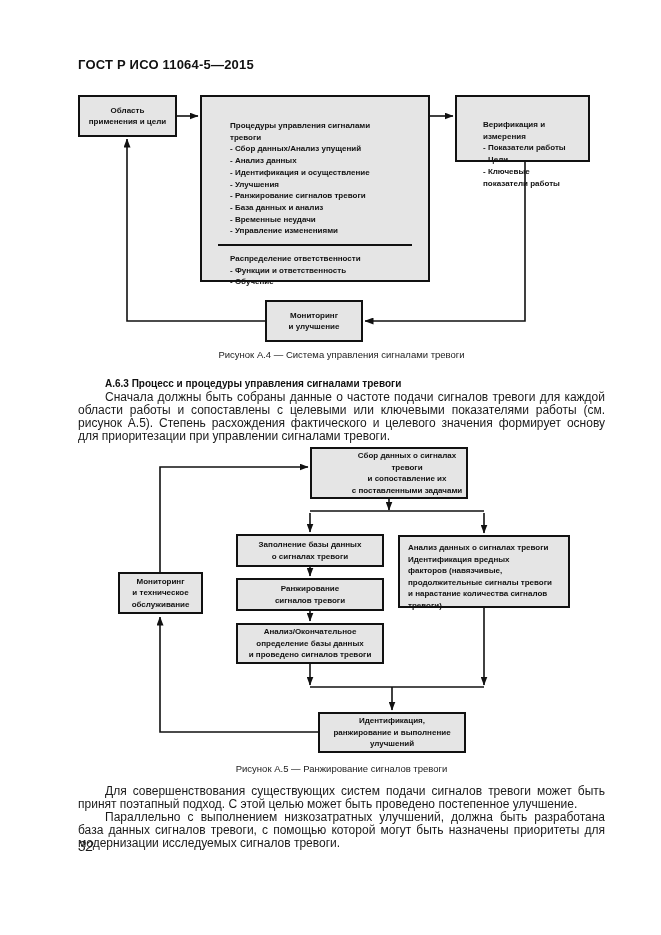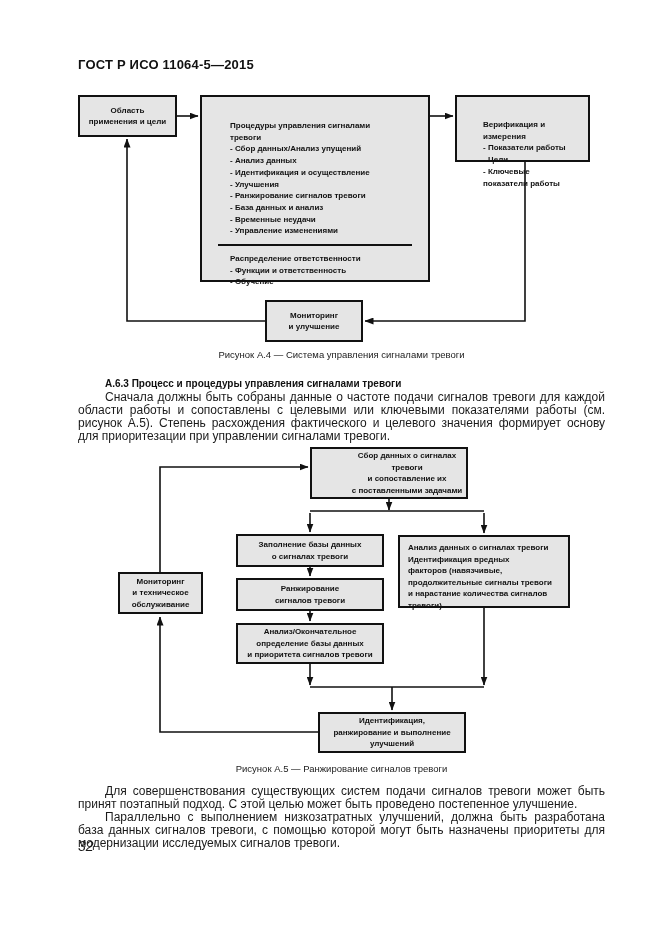--- a/index.html
+++ b/index.html
@@ -111,21 +111,21 @@
 с поставленными задачами</div>
 
   <div class="box" style="left:236px;top:534px;width:148px;height:33px;">Заполнение базы данных
 о сигналах тревоги</div>
 
   <div class="box" style="left:236px;top:578px;width:148px;height:33px;">Ранжирование
 сигналов тревоги</div>
 
   <div class="box" style="left:236px;top:623px;width:148px;height:41px;">Анализ/Окончательное
 определение базы данных
-и приоритета сигналов тревоги</div>
+и проведено сигналов тревоги</div>
 
   <div class="box leftalign" style="left:398px;top:535px;width:172px;height:73px;">Анализ данных о сигналах тревоги
 Идентификация вредных
 факторов (навязчивые,
 продолжительные сигналы тревоги
 и нарастание количества сигналов
 тревоги)</div>
 
   <div class="box" style="left:118px;top:572px;width:85px;height:42px;">Мониторинг
 и техническое

